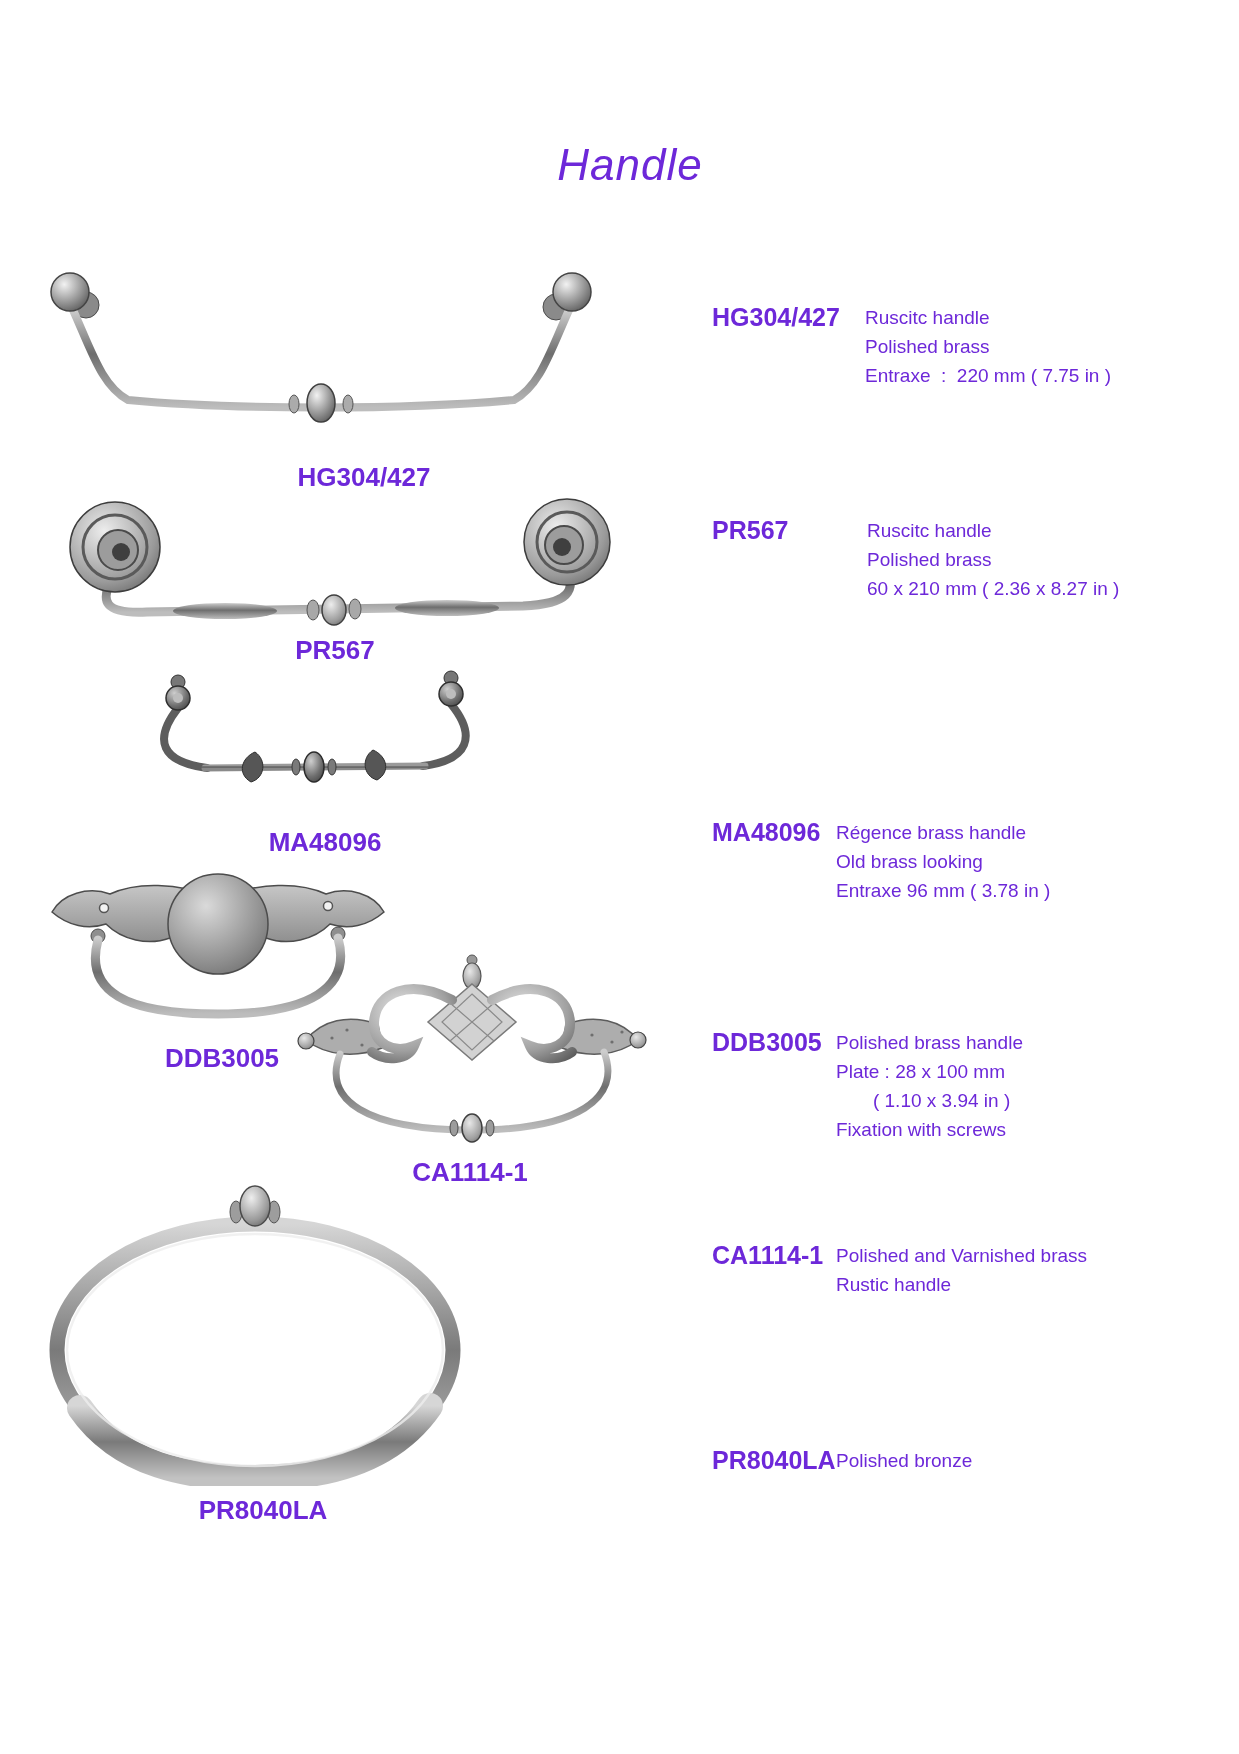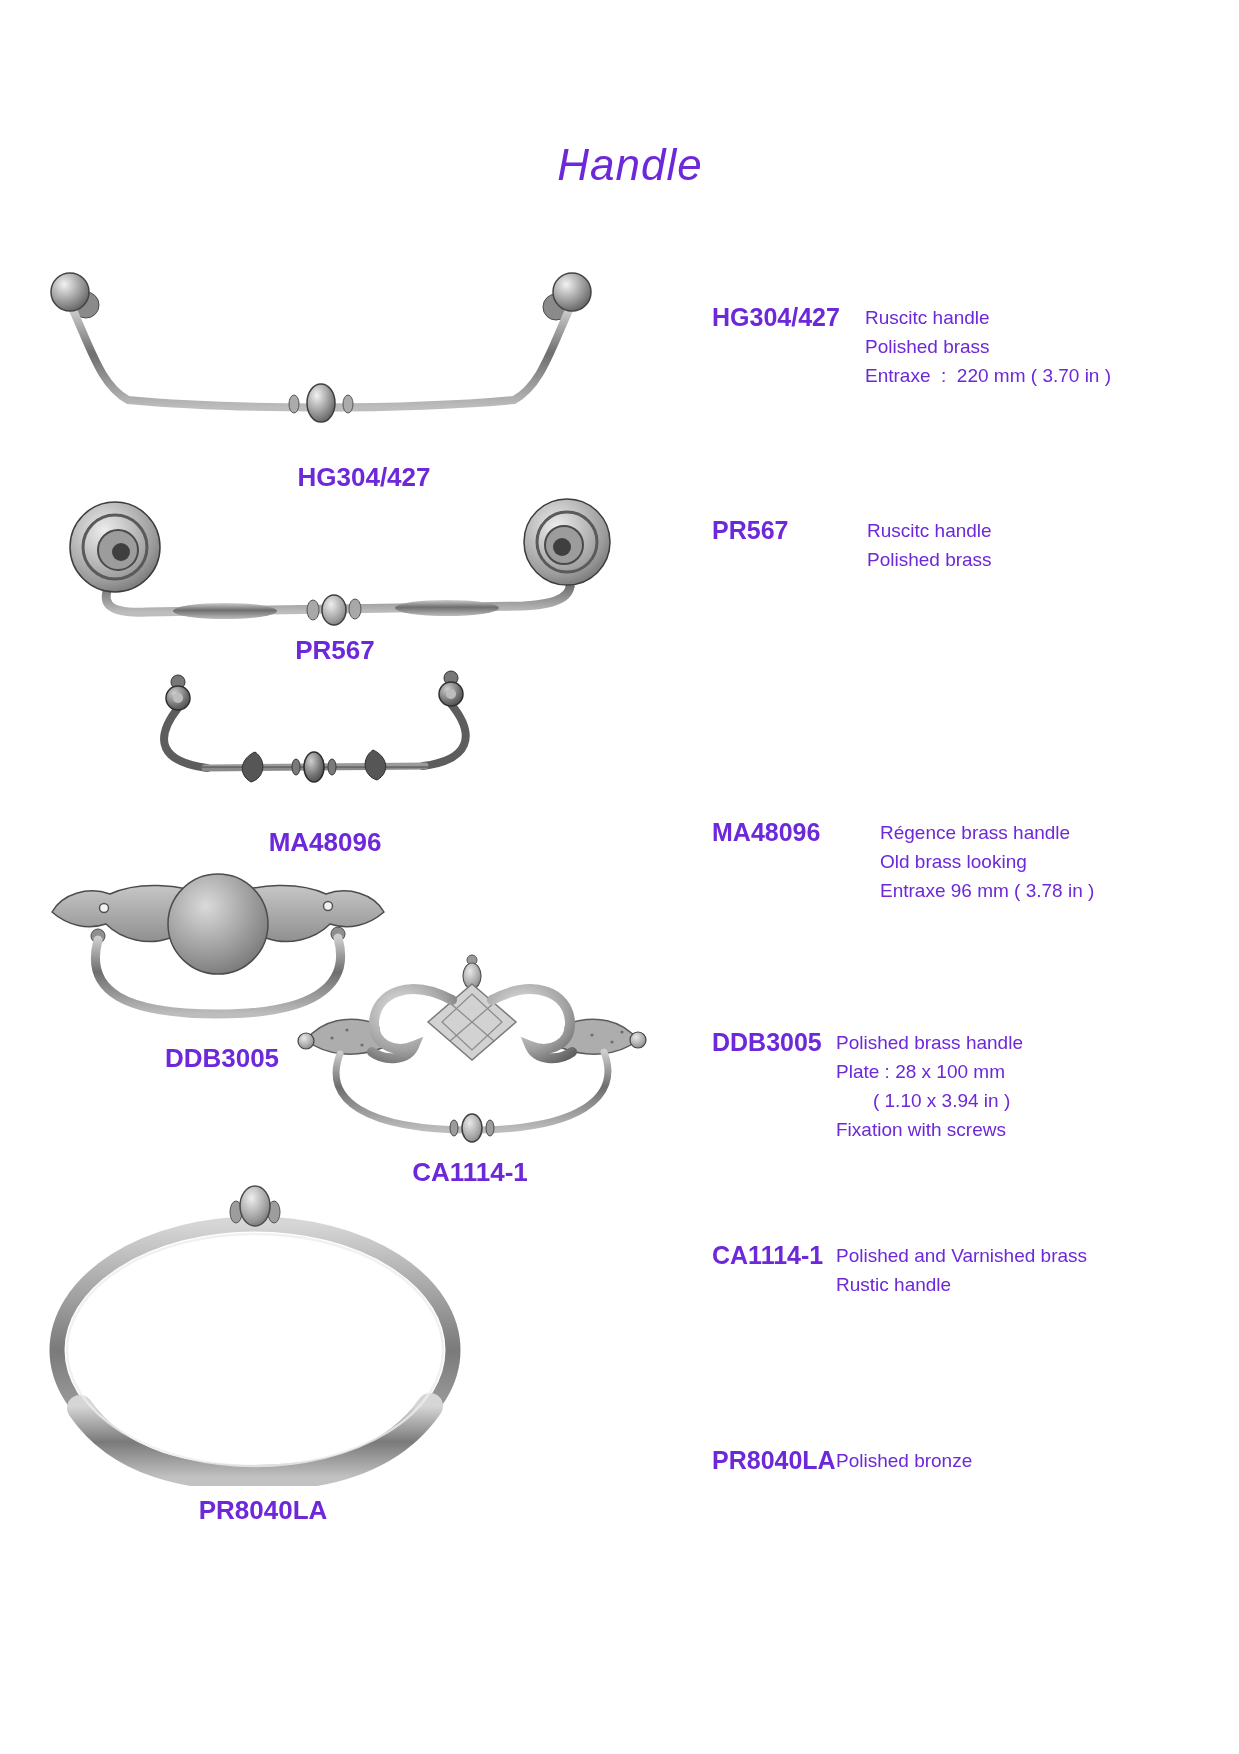--- a/index.html
+++ b/index.html
@@ -50,21 +50,21 @@
       <ellipse cx="308" cy="152" rx="5" ry="9" fill="#ababab" stroke="#555" stroke-width="1"></ellipse>
       <ellipse cx="281" cy="151" rx="14" ry="19" fill="url(#g1ball)" stroke="#3f3f3f" stroke-width="1.5"></ellipse>
     </svg>
   </div>
   <div class="caption" style="left:238px;top:462px;width:252px">HG304/427</div>
   <div class="info" style="top:303px">
     <div class="code">HG304/427</div>
     <div class="desc" style="left:865px">
       <div class="dline">Ruscitc handle</div>
       <div class="dline">Polished brass</div>
-      <div class="dline">Entraxe  :  220 mm ( 3.70 in )</div>
+      <div class="dline">Entraxe  :  220 mm ( 7.75 in )</div>
     </div>
   </div>
 
   <div class="fig" style="left:55px;top:492px;width:565px;height:138px">
     <svg viewBox="0 0 565 138" xmlns="http://www.w3.org/2000/svg">
       <defs>
         <linearGradient id="g2rod" x1="0" y1="0" x2="0" y2="1">
           <stop offset="0" stop-color="#cdcdcd"></stop>
             <stop offset="0.45" stop-color="#6e6e6e"></stop>
             <stop offset="1" stop-color="#bdbdbd"></stop>
@@ -90,20 +90,21 @@
       <ellipse cx="300" cy="117" rx="6" ry="10" fill="#a8a8a8" stroke="#555" stroke-width="1"></ellipse>
       <ellipse cx="279" cy="118" rx="12" ry="15" fill="url(#g2ros)" stroke="#3f3f3f" stroke-width="1.5"></ellipse>
     </svg>
   </div>
   <div class="caption" style="left:235px;top:635px;width:200px">PR567</div>
   <div class="info" style="top:516px">
     <div class="code">PR567</div>
     <div class="desc" style="left:867px">
       <div class="dline">Ruscitc handle</div>
       <div class="dline">Polished brass</div>
+      <div class="dline">60 x 210 mm ( 2.36 x 8.27 in )</div>
     </div>
   </div>
 
   <div class="fig" style="left:133px;top:666px;width:360px;height:142px">
     <svg viewBox="0 0 360 142" xmlns="http://www.w3.org/2000/svg">
       <defs>
         <radialGradient id="g3m" cx="0.35" cy="0.3" r="0.95">
           <stop offset="0" stop-color="#cfcfcf"></stop>
             <stop offset="0.55" stop-color="#6f6f6f"></stop>
             <stop offset="1" stop-color="#333333"></stop>
@@ -126,21 +127,21 @@
       <path d="M 122 86 C 108 92 104 108 118 116 C 132 112 134 94 122 86 Z" fill="#565656" stroke="#2e2e2e" stroke-width="1"></path>
       <path d="M 240 84 C 254 90 258 106 244 114 C 230 110 228 92 240 84 Z" fill="#565656" stroke="#2e2e2e" stroke-width="1"></path>
       <ellipse cx="163" cy="101" rx="4" ry="8" fill="#7a7a7a" stroke="#3a3a3a" stroke-width="1"></ellipse>
       <ellipse cx="199" cy="101" rx="4" ry="8" fill="#7a7a7a" stroke="#3a3a3a" stroke-width="1"></ellipse>
       <ellipse cx="181" cy="101" rx="10" ry="15" fill="url(#g3m)" stroke="#2b2b2b" stroke-width="1.5"></ellipse>
     </svg>
   </div>
   <div class="caption" style="left:225px;top:827px;width:200px">MA48096</div>
   <div class="info" style="top:818px">
     <div class="code">MA48096</div>
-    <div class="desc" style="left:880px">
+    <div class="desc" style="left:836px">
       <div class="dline">Régence brass handle</div>
       <div class="dline">Old brass looking</div>
       <div class="dline">Entraxe 96 mm ( 3.78 in )</div>
     </div>
   </div>
 
   <div class="fig" style="left:44px;top:860px;width:348px;height:172px">
     <svg viewBox="0 0 348 172" xmlns="http://www.w3.org/2000/svg">
       <defs>
         <linearGradient id="g4p" x1="0" y1="0" x2="0" y2="1">

